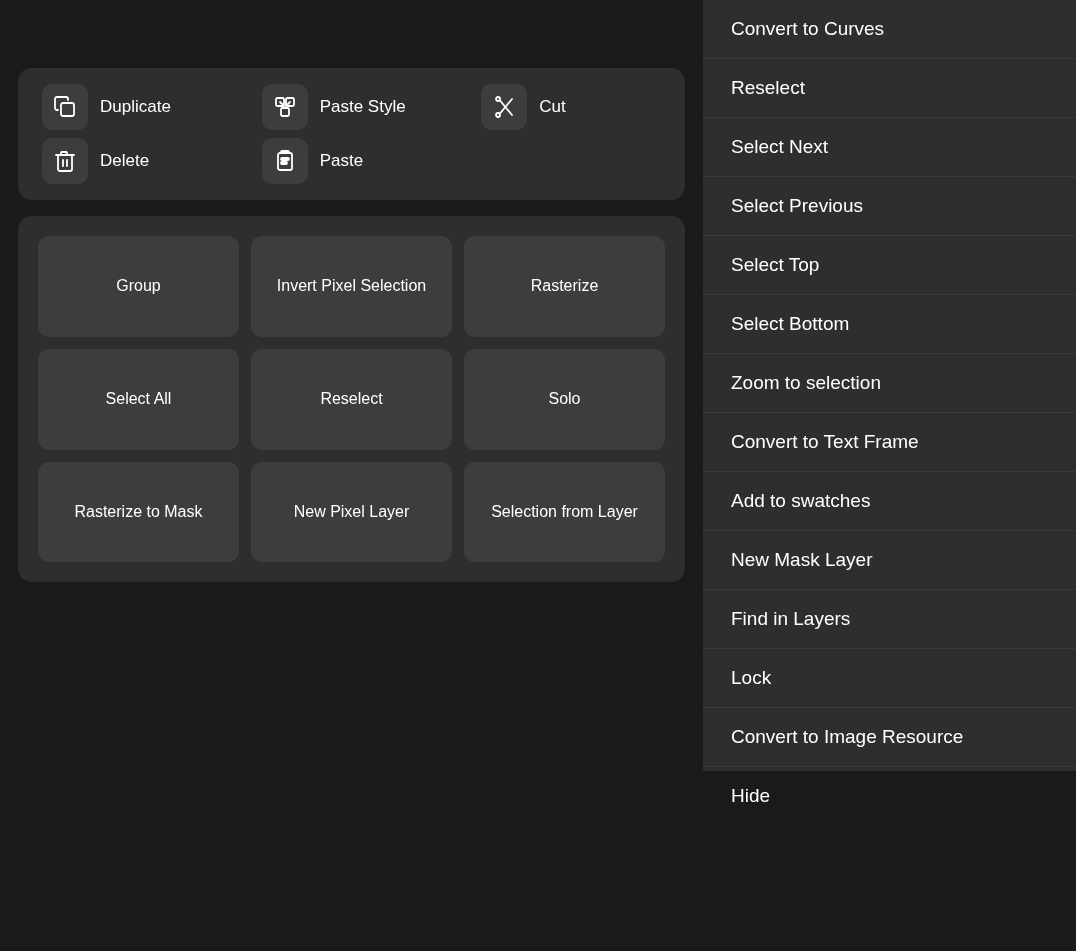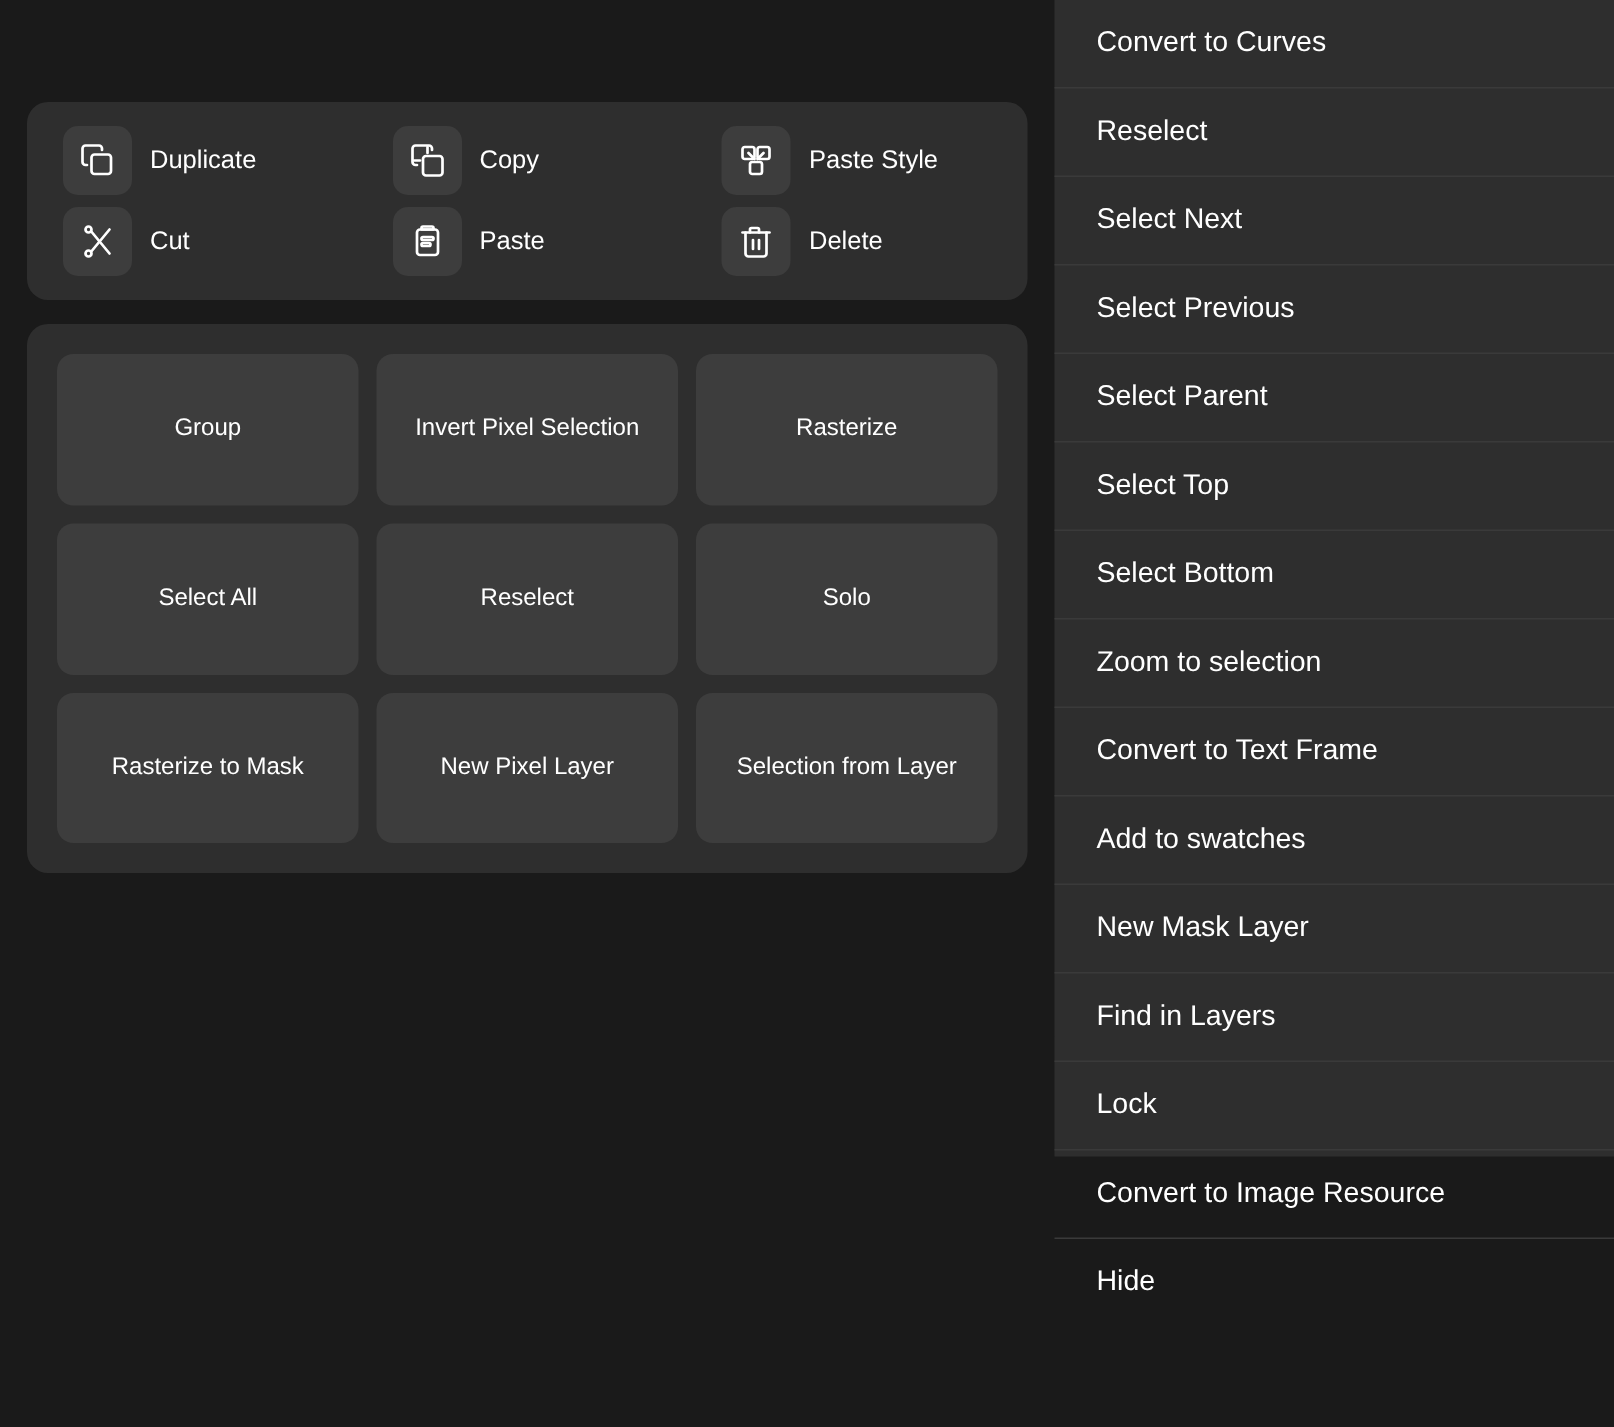--- a/index.html
+++ b/index.html
@@ -149,31 +149,20 @@
       <div class="action-item">
         <div class="action-icon">
           <svg viewBox="0 0 24 24">
             <rect x="8" y="8" width="13" height="13" rx="2"></rect>
             <path d="M5 15H4a2 2 0 01-2-2V4a2 2 0 012-2h9a2 2 0 012 2v1"></path>
           </svg>
         </div>
         <span class="action-label">Duplicate</span>
       </div>
 
-      <div class="action-item">
-        <div class="action-icon">
-          <svg viewBox="0 0 24 24">
-            <rect x="9" y="9" width="13" height="13" rx="2"></rect>
-            <path d="M5 15H4a2 2 0 01-2-2V4a2 2 0 012-2h9a2 2 0 012 2v1"></path>
-            <line x1="12" y1="3" x2="12" y2="7"></line>
-            <line x1="3" y1="12" x2="7" y2="12"></line>
-          </svg>
-        </div>
-        <span class="action-label">Copy</span>
-      </div>
 
       <div class="action-item">
         <div class="action-icon">
           <svg viewBox="0 0 24 24">
             <rect x="3" y="3" width="8" height="8" rx="1.5"></rect>
             <rect x="13" y="3" width="8" height="8" rx="1.5"></rect>
             <rect x="8" y="13" width="8" height="8" rx="1.5"></rect>
             <path d="M7 7l4 4M17 7l-4 4"></path>
           </svg>
         </div>
@@ -188,39 +177,39 @@
             <line x1="8" y1="18.5" x2="20" y2="4"></line>
             <line x1="8" y1="5.5" x2="20" y2="20"></line>
           </svg>
         </div>
         <span class="action-label">Cut</span>
       </div>
 
       <div class="action-item">
         <div class="action-icon">
           <svg viewBox="0 0 24 24">
+            <polyline points="3,6 5,6 21,6"></polyline>
+            <path d="M19 6v14a2 2 0 01-2 2H7a2 2 0 01-2-2V6m3 0V4a1 1 0 011-1h4a1 1 0 011 1v2"></path>
+            <line x1="10" y1="11" x2="10" y2="17"></line>
+            <line x1="14" y1="11" x2="14" y2="17"></line>
+          </svg>
+        </div>
+        <span class="action-label">Delete</span>
+      </div>
+
+      <div class="action-item">
+        <div class="action-icon">
+          <svg viewBox="0 0 24 24">
             <path d="M9 2h6a1 1 0 011 1v1H8V3a1 1 0 011-1z"></path>
             <rect x="5" y="4" width="14" height="17" rx="2"></rect>
             <rect x="8" y="9" width="8" height="2" rx="1"></rect>
             <rect x="8" y="13" width="6" height="2" rx="1"></rect>
           </svg>
         </div>
         <span class="action-label">Paste</span>
-      </div>
-
-      <div class="action-item">
-        <div class="action-icon">
-          <svg viewBox="0 0 24 24">
-            <polyline points="3,6 5,6 21,6"></polyline>
-            <path d="M19 6v14a2 2 0 01-2 2H7a2 2 0 01-2-2V6m3 0V4a1 1 0 011-1h4a1 1 0 011 1v2"></path>
-            <line x1="10" y1="11" x2="10" y2="17"></line>
-            <line x1="14" y1="11" x2="14" y2="17"></line>
-          </svg>
-        </div>
-        <span class="action-label">Delete</span>
       </div>
 
     </div>
   </div>
 
   <div class="grid-panel">
     <button class="grid-btn">Group</button>
     <button class="grid-btn">Invert Pixel Selection</button>
     <button class="grid-btn">Rasterize</button>
     <button class="grid-btn">Select All</button>
@@ -231,21 +220,20 @@
     <button class="grid-btn">Selection from Layer</button>
   </div>
 
 </div>
 
 <div class="right-panel">
   <div class="menu-item">Convert to Curves</div>
   <div class="menu-item">Reselect</div>
   <div class="menu-item">Select Next</div>
   <div class="menu-item">Select Previous</div>
-  <div class="menu-item">Select Parent</div>
   <div class="menu-item">Select Top</div>
   <div class="menu-item">Select Bottom</div>
   <div class="menu-item">Zoom to selection</div>
   <div class="menu-item">Convert to Text Frame</div>
   <div class="menu-item">Add to swatches</div>
   <div class="menu-item">New Mask Layer</div>
   <div class="menu-item">Find in Layers</div>
   <div class="menu-item">Lock</div>
   <div class="menu-item">Convert to Image Resource</div>
   <div class="menu-item">Hide</div>

